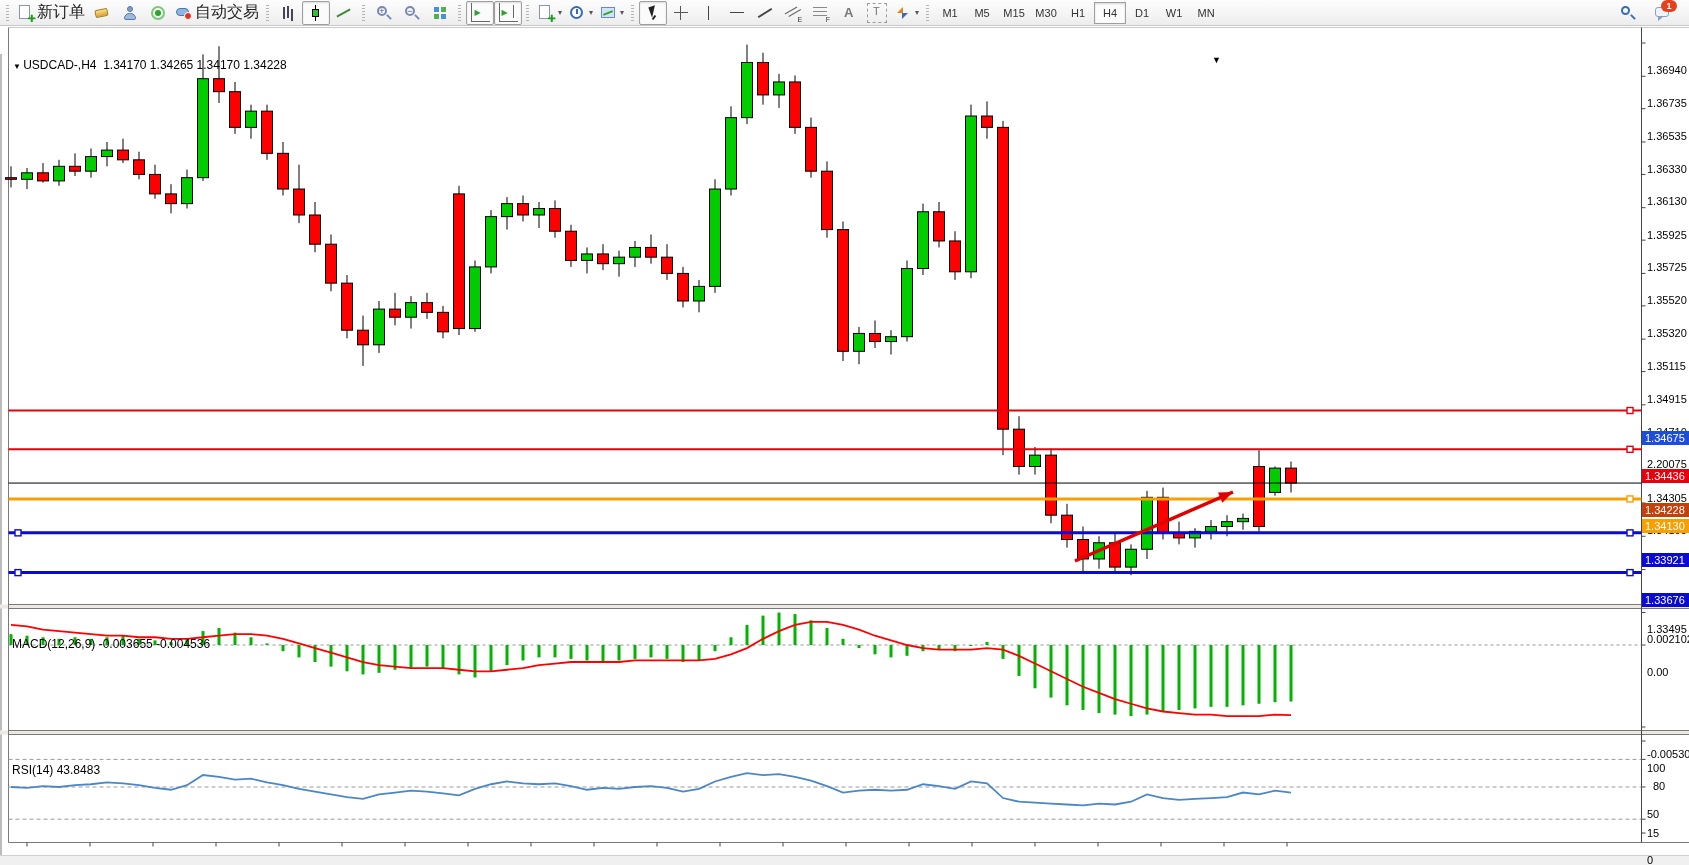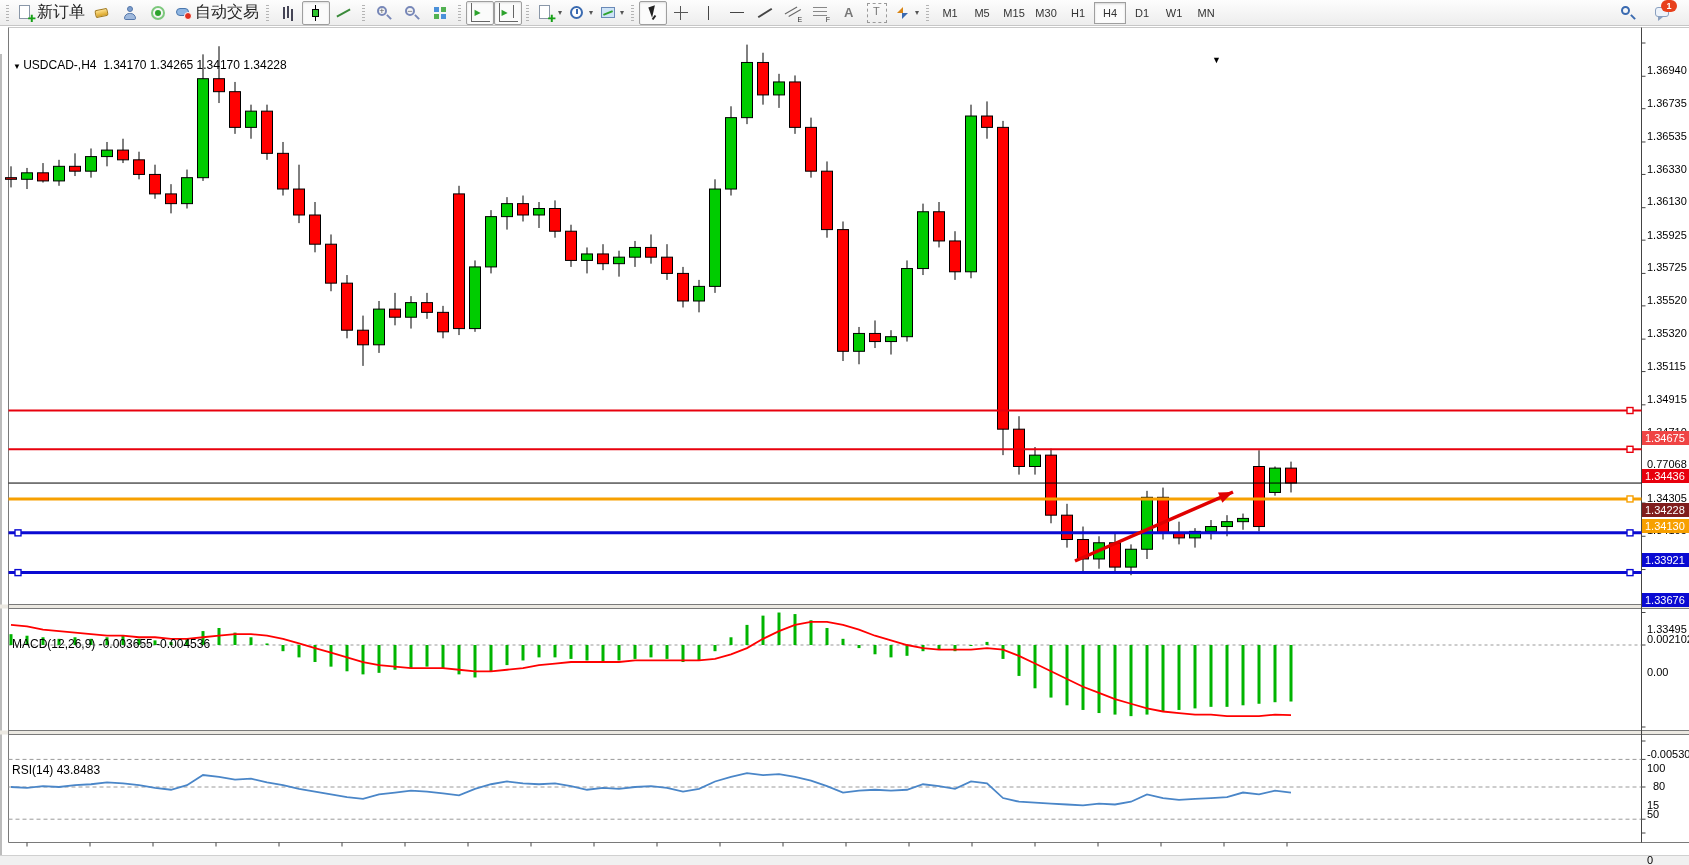--- a/index.html
+++ b/index.html
@@ -719,37 +719,37 @@
         <div class="ylab" style="top: 102.715px;">1.36535</div>
         <div class="ylab" style="top: 135.979px;">1.36330</div>
         <div class="ylab" style="top: 168.431px;">1.36130</div>
         <div class="ylab" style="top: 201.694px;">1.35925</div>
         <div class="ylab" style="top: 234.146px;">1.35725</div>
         <div class="ylab" style="top: 267.409px;">1.35520</div>
         <div class="ylab" style="top: 299.861px;">1.35320</div>
         <div class="ylab" style="top: 333.124px;">1.35115</div>
         <div class="ylab" style="top: 365.576px;">1.34915</div>
         <div class="ylab" style="top: 398.84px;">1.34710</div>
-        <div class="ylab" style="top: 431.292px;">0.77068</div>
+        <div class="ylab" style="top: 431.292px;">2.20075</div>
         <div class="ylab" style="top: 464.555px;">1.34305</div>
         <div class="ylab" style="top: 497.007px;">1.34105</div>
         <div class="ylab" style="top: 530.27px;">1.33900</div>
         <div class="ylab" style="top: 563.534px;">1.33695</div>
         <div class="ylab" style="top: 595.986px;">1.33495</div>
         <div class="ylab" style="top: 606.497px;">0.002102</div>
         <div class="ylab" style="top: 639px;">0.00</div>
         <div class="ylab" style="top: 721px;">-0.005303</div>
         <div class="ylab" style="top: 735px;">100</div>
         <div class="ylab" style="top: 753.4px; padding-left: 6px;">80</div>
         <div class="ylab" style="top: 781px;">50</div>
-        <div class="ylab" style="top: 772px;">15</div>
+        <div class="ylab" style="top: 800px;">15</div>
         <div class="ylab" style="top: 827px;">0</div>
-        <div class="ptag" style="top: 403.519px; background: #ef4444;">1.34675</div>
+        <div class="ptag" style="top: 403.519px; background: #1d4ed8;">1.34675</div>
         <div class="ptag" style="top: 442.299px; background: rgb(232, 0, 13);">1.34436</div>
-        <div class="ptag" style="top: 476.049px; background: #7f1d1d;">1.34228</div>
+        <div class="ptag" style="top: 476.049px; background: #c2410c;">1.34228</div>
         <div class="ptag" style="top: 491.951px; background: rgb(247, 160, 0);">1.34130</div>
         <div class="ptag" style="top: 525.863px; background: rgb(10, 10, 210);">1.33921</div>
         <div class="ptag" style="top: 565.617px; background: rgb(10, 10, 210);">1.33676</div>
       </div>
     <div id="time-labels"></div>
   </div>
 
   <div class="statusbar"></div>
 </div>
 

